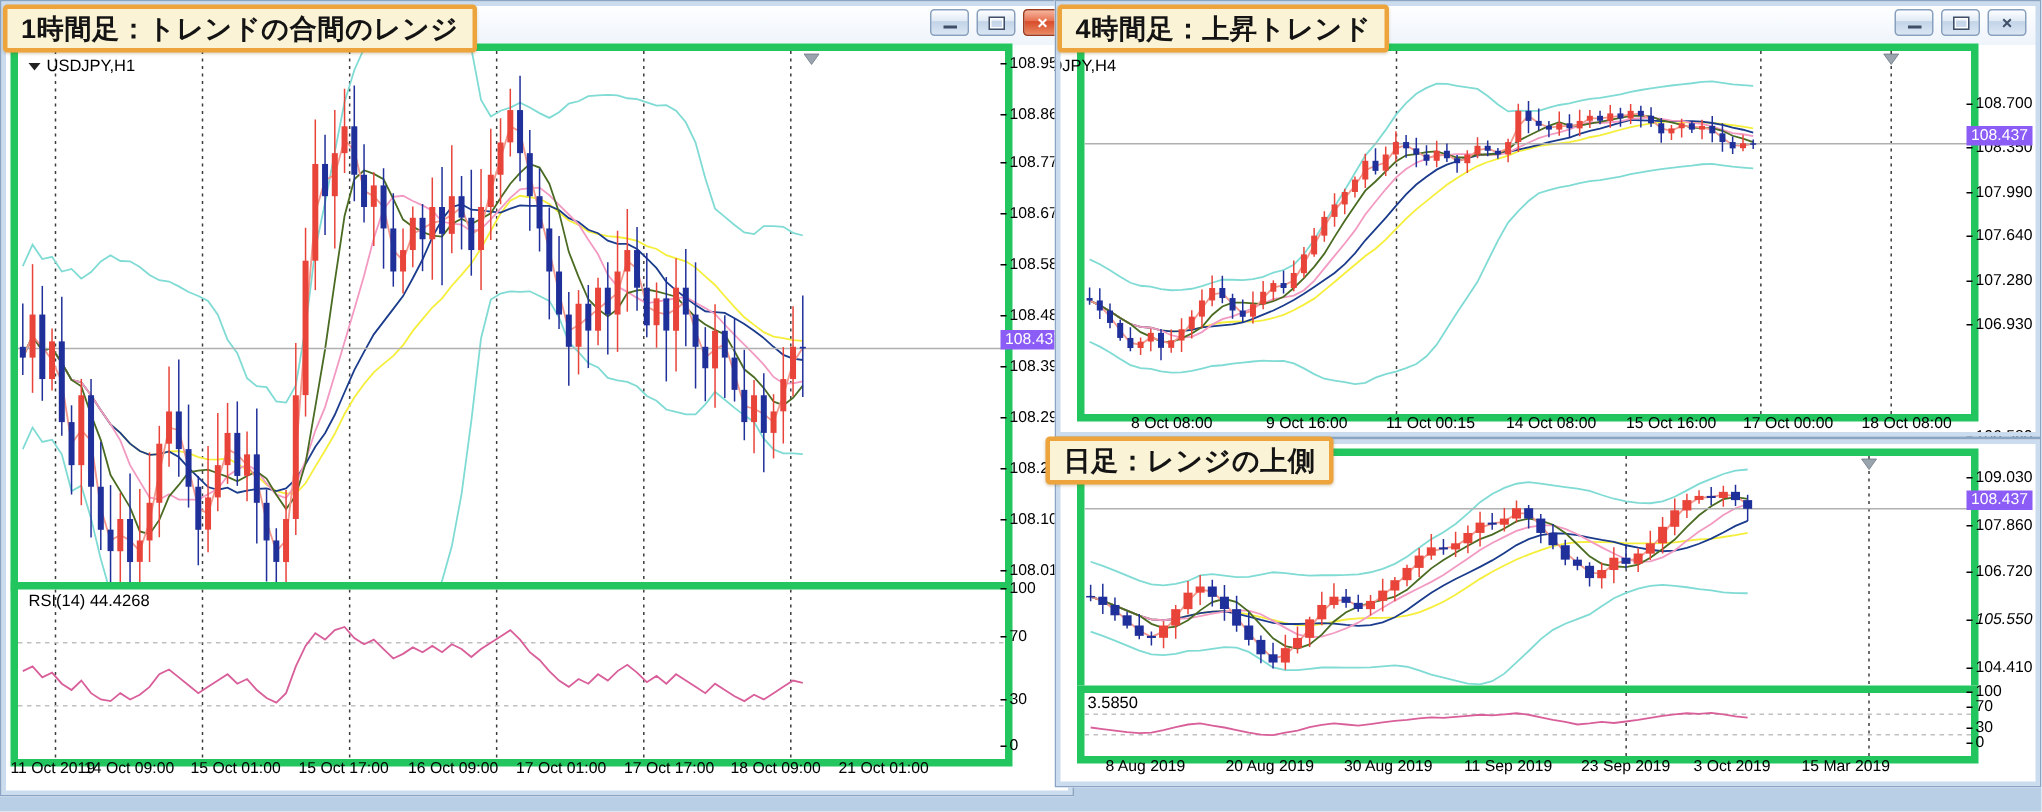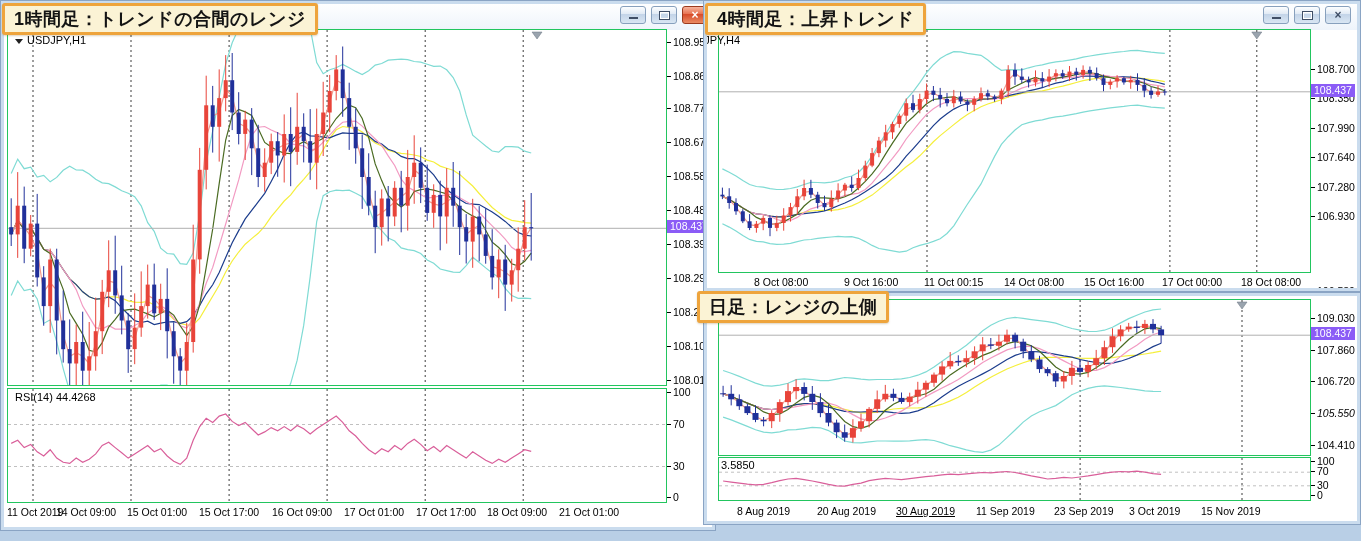--- a/index.html
+++ b/index.html
@@ -14,21 +14,21 @@
   .titlestrip{position:absolute;left:3px;right:3px;top:3px;height:27px;background:linear-gradient(#ffffff,#eef4fb);}
   .winbtns{position:absolute;top:6px;display:flex;gap:5px;z-index:20;}
   .wbtn{width:26px;height:18px;border:1px solid #87a0bd;border-radius:3px;
     background:linear-gradient(#fdfeff,#dfe9f4 45%,#c3d4e8 46%,#d9e6f3);
     display:flex;align-items:center;justify-content:center;cursor:pointer;box-sizing:border-box;}
   .wbtn .min-glyph{display:block;width:9px;height:5px;border-bottom:2px solid #3f4e66;}
   .wbtn .rest-glyph{display:block;width:9px;height:7px;border:1px solid #3f4e66;box-shadow:inset 0 0 0 1px #fff;}
   .wbtn.close{background:linear-gradient(#f6b49c,#e7704f 45%,#d74c2a 46%,#ea8a63);border-color:#9c3a1e;}
   .wbtn.close .x-glyph{color:#fff;font-weight:bold;font-size:12px;line-height:12px;}
   .wbtn .x-glyph2{color:#3f4e66;font-weight:bold;font-size:12px;line-height:12px;}
-  .pane{position:absolute;border:1px solid #22c55e;background:#fff;box-sizing:content-box;}
+  .pane{position:absolute;border:5px solid #22c55e;background:#fff;box-sizing:content-box;}
   .pane svg{display:block;}
   .symbol{position:absolute;font-size:11px;color:#000;white-space:nowrap;z-index:5;}
   .sym-dd{display:inline-block;width:0;height:0;border-left:4px solid transparent;border-right:4px solid transparent;border-top:5px solid #222;margin-right:4px;}
   .rsilabel{position:absolute;font-size:11px;color:#000;white-space:nowrap;z-index:5;}
   .axisarea{position:absolute;z-index:6;}
   .ptick{position:absolute;left:7px;font-size:10.5px;color:#000;white-space:nowrap;}
   .ptick::before{content:"";position:absolute;left:-6px;top:6px;width:4px;height:1px;background:#000;}
   .badge{position:absolute;left:1px;background:#8b5cf6;color:#fff;font-size:10.5px;padding:0 3px 1px 3px;z-index:7;white-space:nowrap;}
   .timerow{position:absolute;z-index:6;}
   .tlabel{position:absolute;top:3px;font-size:10.5px;color:#000;white-space:nowrap;}
@@ -616,24 +616,24 @@
   </div>
   <div class="axisarea" id="d1-rsi-axis" style="left:607px;top:165px;width:51px;height:44px;">
       <div class="ptick" style="top: -2px;">100</div>
       <div class="ptick" style="top: 8px;">70</div>
       <div class="ptick" style="top: 22px;">30</div>
       <div class="ptick" style="top: 32px;">0</div>
     </div>
   <div class="timerow" id="d1-time" style="left:15px;top:210px;width:591px;height:18px;">
       <div class="tlabel" style="left: 19px;">8 Aug 2019</div>
       <div class="tlabel" style="left: 99px;">20 Aug 2019</div>
-      <div class="tlabel" style="left: 178px; text-decoration: underline;">30 Aug 2019</div>
+      <div class="tlabel" style="left: 178px;">30 Aug 2019</div>
       <div class="tlabel" style="left: 258px;">11 Sep 2019</div>
       <div class="tlabel" style="left: 336px;">23 Sep 2019</div>
       <div class="tlabel" style="left: 411px;">3 Oct 2019</div>
-      <div class="tlabel" style="left: 483px;">15 Nov 2019</div>
+      <div class="tlabel" style="left: 483px;">15 Mar 2019</div>
     </div>
   <div class="frame"></div>
 </section>
 
 <div class="plabel" id="label-h1" style="left:2px;top:3px;">1時間足：トレンドの合間のレンジ</div>
 <div class="plabel" id="label-h4" style="left:705px;top:3px;">4時間足：上昇トレンド</div>
 <div class="plabel" id="label-d1" style="left:697px;top:291px;">日足：レンジの上側</div>
 
 </body></html>

